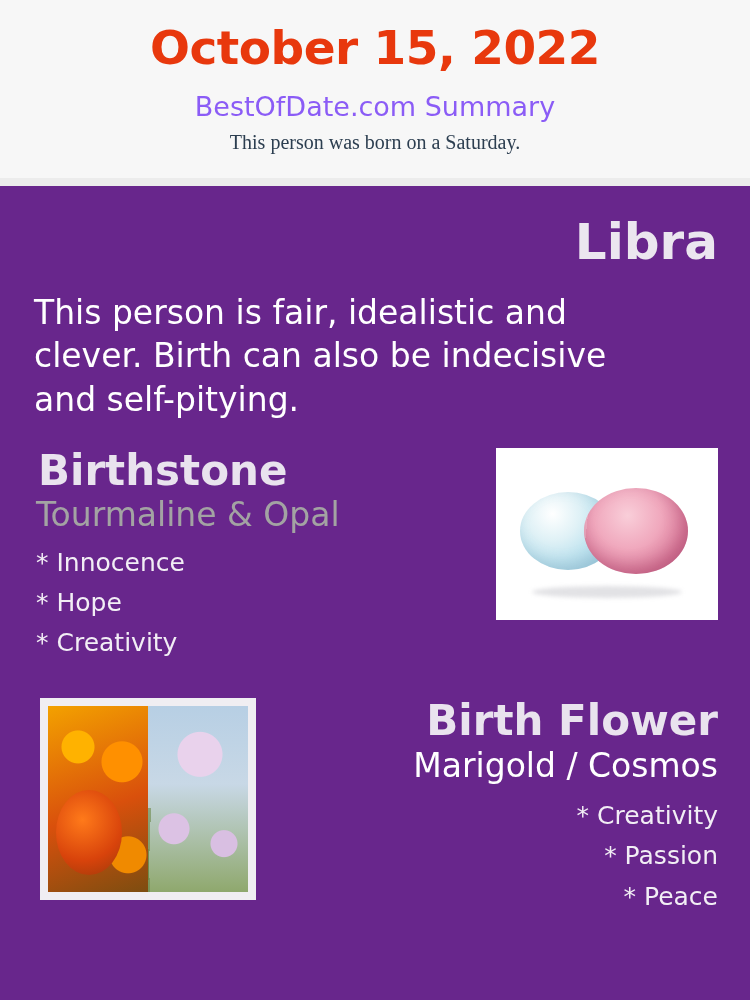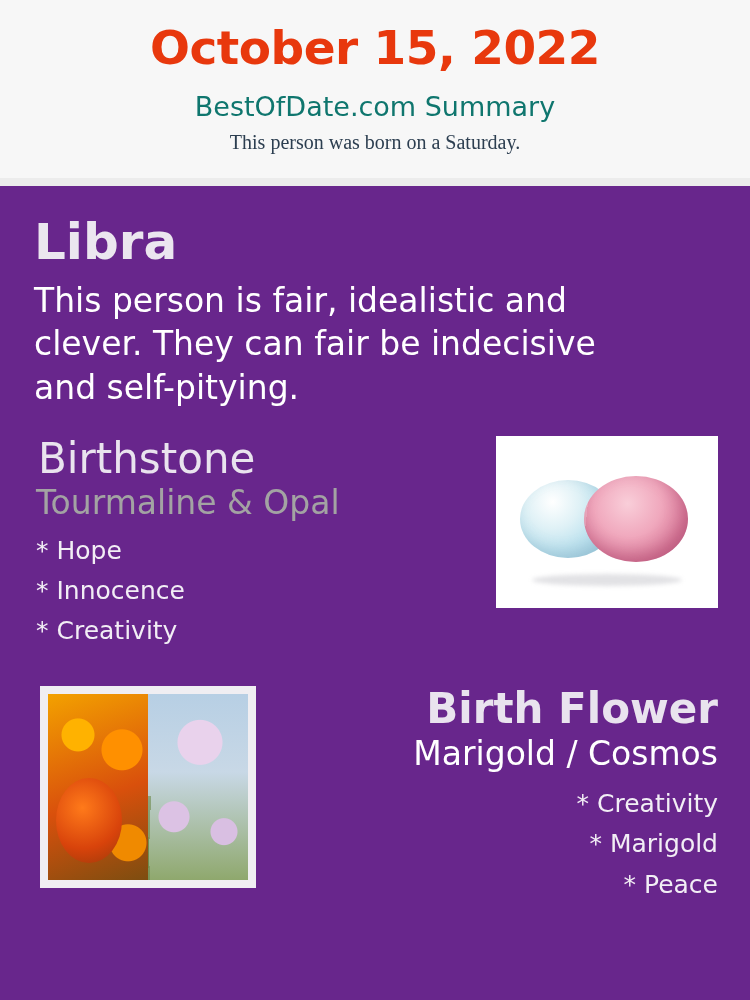--- a/index.html
+++ b/index.html
@@ -30,21 +30,21 @@
   }
   .header-date {
     color: #e8380d;
     font-size: 47px;
     font-weight: bold;
     line-height: 1.18;
     letter-spacing: -0.5px;
     margin: 0 0 4px 0;
   }
   .header-sub {
-    color: #0f766e;
+    color: #8b5cf6;
     font-size: 27px;
     line-height: 1.2;
     margin: 16px 0 6px 0;
   }
   .header-note {
     color: #2c3e50;
     font-size: 20px;
     line-height: 1.2;
     margin: 0;
     font-family: Liberation Serif, serif;
@@ -64,38 +64,39 @@
     height: 814px;
     position: relative;
     color: #ffffff;
   }
 
   .zodiac-name {
     font-size: 50px;
     font-weight: bold;
     color: #ebe6ef;
     line-height: 1.05;
-    margin: 6px 0 10px 2px;
+    margin: 6px 0 22px 2px;
+    text-align: right;
   }
   .zodiac-desc {
     font-size: 33px;
     color: #ffffff;
     line-height: 1.33;
     margin: 0 0 26px 2px;
     max-width: 600px;
   }
 
   
   .stone-section {
     position: relative;
     min-height: 230px;
   }
   .stone-title {
     font-size: 42px;
-    font-weight: normal;
+    font-weight: bold;
     color: #e9e3ee;
     line-height: 1.08;
     margin: 6px 0 2px 6px;
   }
   .stone-sub {
     font-size: 33px;
     color: #a3a3a3;
     line-height: 1.2;
     margin: 0 0 8px 4px;
   }
@@ -257,27 +258,27 @@
     <div class="header-date">October 15, 2022</div>
     <div class="header-sub">BestOfDate.com Summary</div>
     <div class="header-note">This person was born on a Saturday.</div>
   </div>
 
   <div class="divider"></div>
 
   <div class="body">
 
     <div class="zodiac-name">Libra</div>
-    <div class="zodiac-desc">This person is fair, idealistic and clever. They can fair be indecisive and self-pitying.</div>
+    <div class="zodiac-desc">This person is fair, idealistic and clever. Birth can also be indecisive and self-pitying.</div>
 
     <div class="stone-section">
       <div class="stone-title">Birthstone</div>
       <div class="stone-sub">Tourmaline &amp; Opal</div>
+      <div class="bullet">* Innocence</div>
       <div class="bullet">* Hope</div>
-      <div class="bullet">* Innocence</div>
       <div class="bullet">* Creativity</div>
 
       <div class="stone-img">
         <div class="stone-canvas">
           <div class="shadow"></div>
           <div class="opal"></div>
           <div class="gem">
             <div class="gem-facets"></div>
           </div>
         </div>
@@ -289,19 +290,19 @@
         <div class="flower-canvas">
           <div class="marigold"></div>
           <div class="cosmos"></div>
         </div>
       </div>
 
       <div class="flower-text">
         <div class="flower-title">Birth Flower</div>
         <div class="flower-sub">Marigold / Cosmos</div>
         <div class="flower-bullet">* Creativity</div>
-        <div class="flower-bullet">* Marigold</div>
+        <div class="flower-bullet">* Passion</div>
         <div class="flower-bullet">* Peace</div>
       </div>
     </div>
 
   </div>
 </div>
 
 </body></html>

